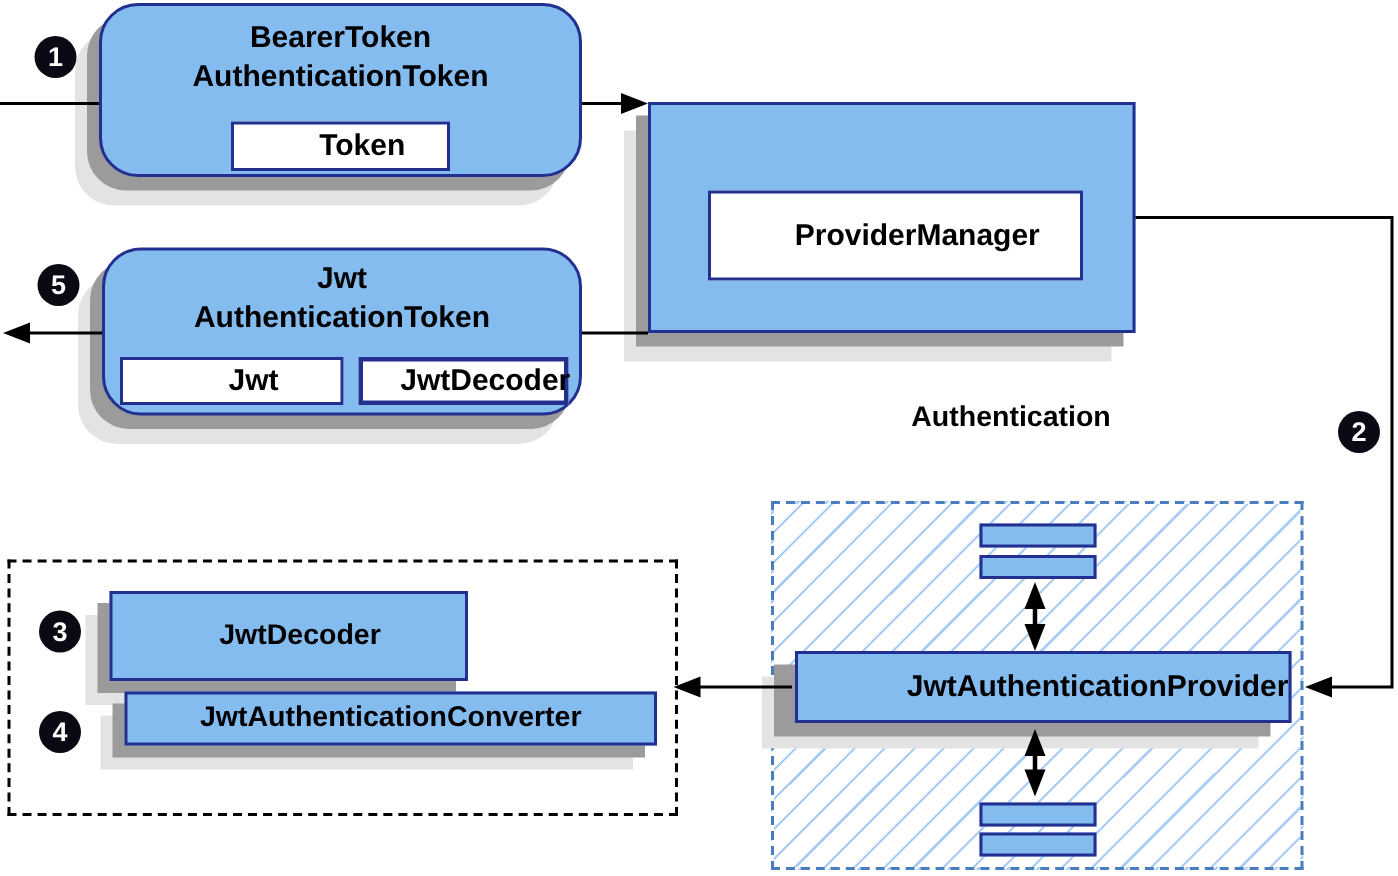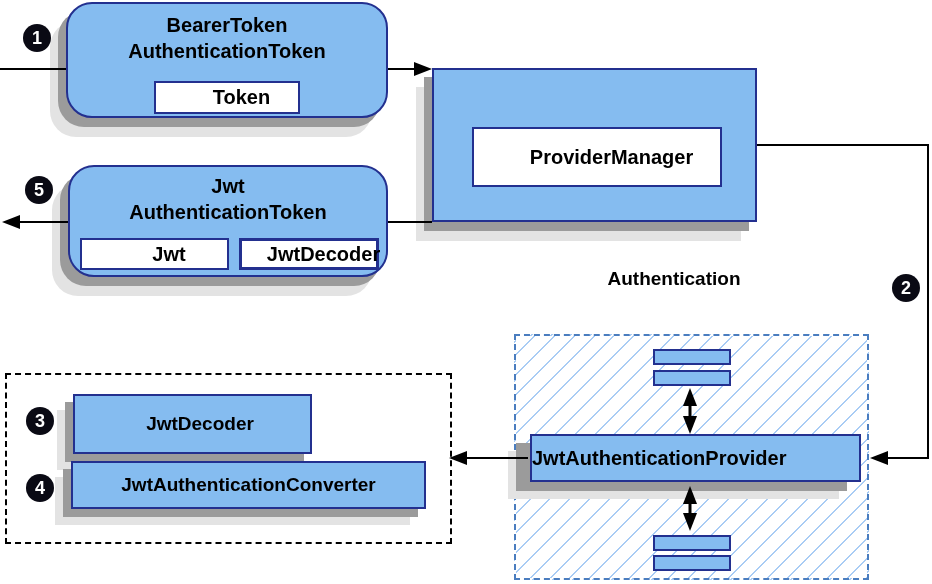--- a/index.html
+++ b/index.html
@@ -91,41 +91,41 @@
     width: 78px; height: 16px;
     background: #85BCF0;
     border: 2px solid #23308F;
   }
   #bar-top-1 { left: 137px; top: 13px; }
   #bar-top-2 { left: 137px; top: 34px; }
   #bar-bot-1 { left: 137px; top: 199px; }
   #bar-bot-2 { left: 137px; top: 219px; }
   #jwt-provider-box {
     left: 14px; top: 98px; width: 331px; height: 48px;
-    display: flex; align-items: center; justify-content: flex-start;
+    display: flex; align-items: center; justify-content: flex-end;
     font-size: 20px;
     box-shadow: -14px 9px 0 0 #9b9b9b, -22px 17px 0 0 #e3e3e3;
   }
 
   
   #decoder-group {
     position: absolute; left: 5px; top: 373px; width: 447px; height: 171px;
     border: 2px dashed #000;
     background: #fff;
   }
   .plain-box {
     position: absolute;
     background: #85BCF0;
     border: 2px solid #23308F;
     display: flex; align-items: center; justify-content: center;
     font-size: 19px;
     box-shadow: -8px 8px 0 0 #9b9b9b, -16px 16px 0 0 #e3e3e3;
   }
   #decoder-box   { left: 66px; top: 19px; width: 239px; height: 60px; padding-left: 15px; }
-  #converter-box { left: 64px; top: 86px; width: 355px; height: 48px; }
+  #converter-box { left: 76px; top: 86px; width: 355px; height: 36px; }
 
   
   #badge-1 { left: 23px;  top: 24px;  }
   #badge-5 { left: 25px;  top: 176px; }
   #badge-2 { left: 892px; top: 274px; }
   #badge-3 { left: 26px;  top: 407px; }
   #badge-4 { left: 26px;  top: 474px; }
 
   
   #connectors {

